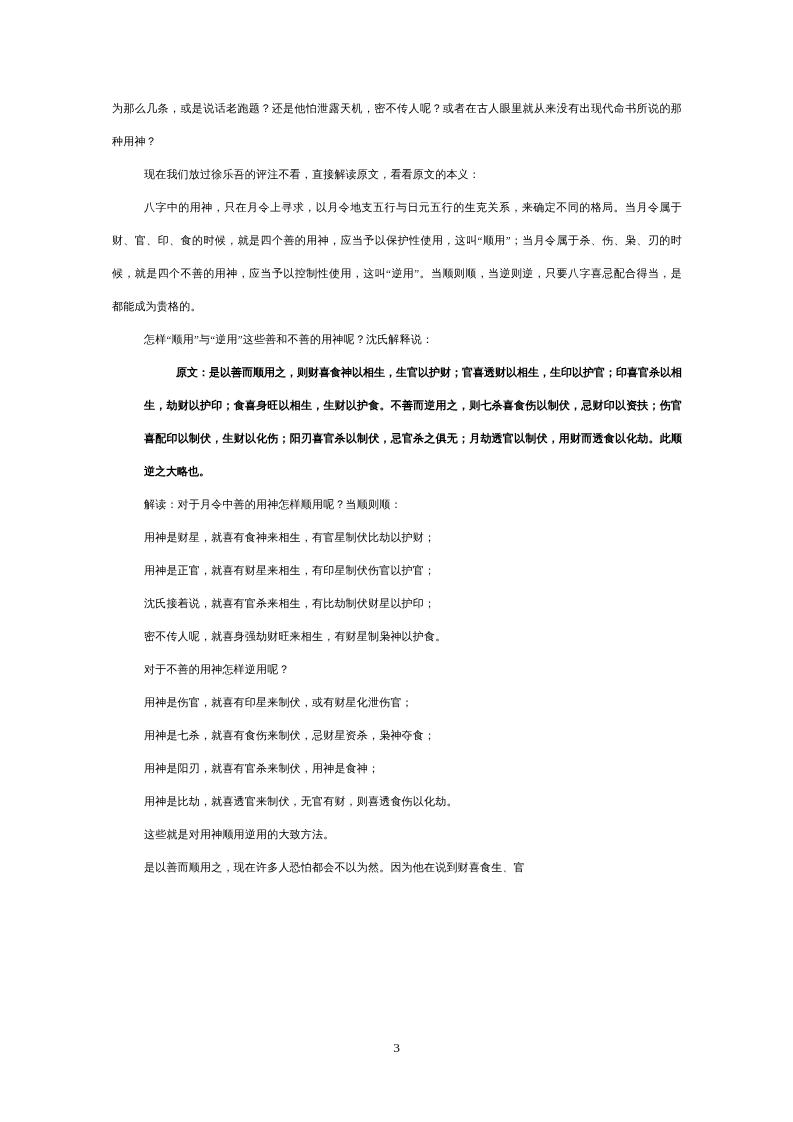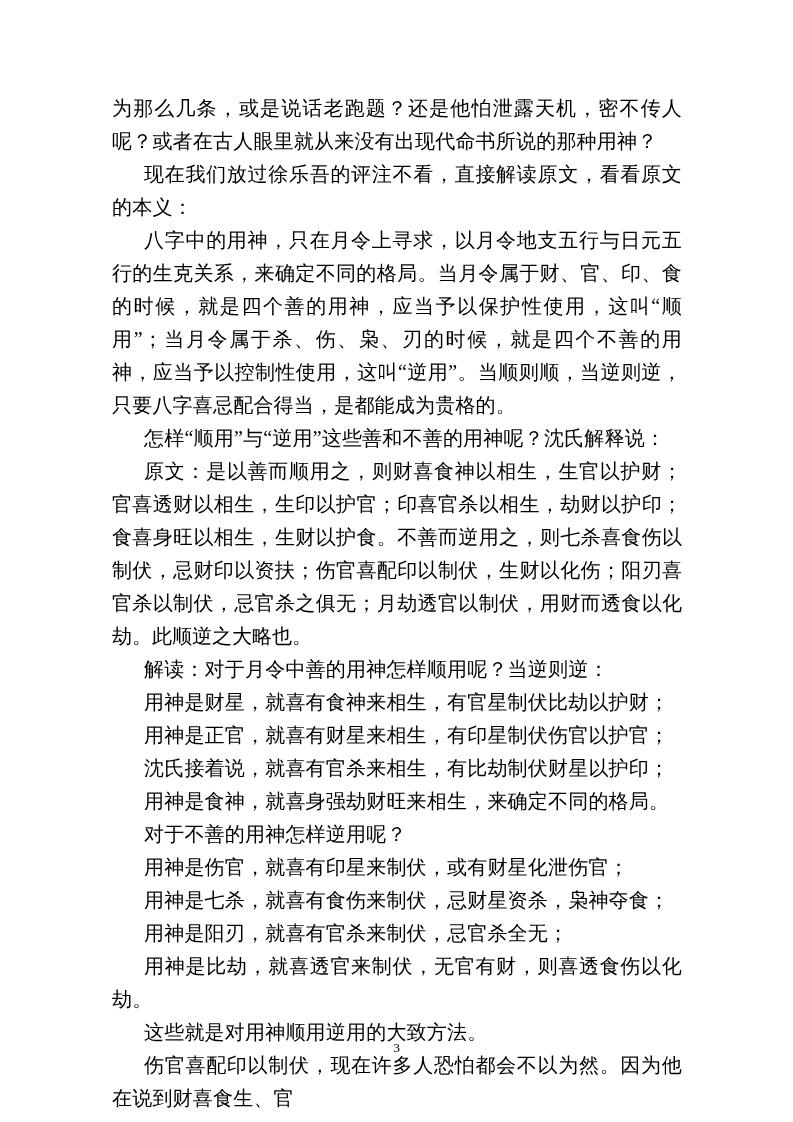--- a/index.html
+++ b/index.html
@@ -19,33 +19,34 @@
     color: #000000;
   }
   .content {
     position: absolute;
     left: 112px;
     top: 92px;
     width: 570px;
   }
   p {
     margin: 0 0 0 0;
-    font-size: 20px;
+    font-size: 11px;
     line-height: 33px;
     text-align: justify;
     text-justify: inter-ideograph;
     letter-spacing: 0.2px;
   }
   p.indent {
     text-indent: 32px;
   }
   p.bold {
-    font-weight: normal;
+    font-weight: bold;
     text-indent: 32px;
     letter-spacing: 0px;
+    margin-left: 32px;
   }
   .page-number {
     position: absolute;
     left: 0;
     right: 0;
     top: 1040px;
     text-align: center;
     font-size: 13.5px;
     font-family: "Liberation Serif", "DejaVu Serif", serif;
   }
@@ -53,27 +54,27 @@
 </head>
 <body>
 
 <div class="page">
   <div class="content">
     <p class="plain">为那么几条，或是说话老跑题？还是他怕泄露天机，密不传人呢？或者在古人眼里就从来没有出现代命书所说的那种用神？</p>
     <p class="indent">现在我们放过徐乐吾的评注不看，直接解读原文，看看原文的本义：</p>
     <p class="indent">八字中的用神，只在月令上寻求，以月令地支五行与日元五行的生克关系，来确定不同的格局。当月令属于财、官、印、食的时候，就是四个善的用神，应当予以保护性使用，这叫“顺用”；当月令属于杀、伤、枭、刃的时候，就是四个不善的用神，应当予以控制性使用，这叫“逆用”。当顺则顺，当逆则逆，只要八字喜忌配合得当，是都能成为贵格的。</p>
     <p class="indent">怎样“顺用”与“逆用”这些善和不善的用神呢？沈氏解释说：</p>
     <p class="bold">原文：是以善而顺用之，则财喜食神以相生，生官以护财；官喜透财以相生，生印以护官；印喜官杀以相生，劫财以护印；食喜身旺以相生，生财以护食。不善而逆用之，则七杀喜食伤以制伏，忌财印以资扶；伤官喜配印以制伏，生财以化伤；阳刃喜官杀以制伏，忌官杀之俱无；月劫透官以制伏，用财而透食以化劫。此顺逆之大略也。</p>
-    <p class="indent">解读：对于月令中善的用神怎样顺用呢？当逆则逆：</p>
+    <p class="indent">解读：对于月令中善的用神怎样顺用呢？当顺则顺：</p>
     <p class="indent">用神是财星，就喜有食神来相生，有官星制伏比劫以护财；</p>
     <p class="indent">用神是正官，就喜有财星来相生，有印星制伏伤官以护官；</p>
     <p class="indent">沈氏接着说，就喜有官杀来相生，有比劫制伏财星以护印；</p>
-    <p class="indent">用神是食神，就喜身强劫财旺来相生，来确定不同的格局。</p>
+    <p class="indent">密不传人呢，就喜身强劫财旺来相生，有财星制枭神以护食。</p>
     <p class="indent">对于不善的用神怎样逆用呢？</p>
     <p class="indent">用神是伤官，就喜有印星来制伏，或有财星化泄伤官；</p>
     <p class="indent">用神是七杀，就喜有食伤来制伏，忌财星资杀，枭神夺食；</p>
-    <p class="indent">用神是阳刃，就喜有官杀来制伏，忌官杀全无；</p>
+    <p class="indent">用神是阳刃，就喜有官杀来制伏，用神是食神；</p>
     <p class="indent">用神是比劫，就喜透官来制伏，无官有财，则喜透食伤以化劫。</p>
     <p class="indent">这些就是对用神顺用逆用的大致方法。</p>
-    <p class="indent">伤官喜配印以制伏，现在许多人恐怕都会不以为然。因为他在说到财喜食生、官</p>
+    <p class="indent">是以善而顺用之，现在许多人恐怕都会不以为然。因为他在说到财喜食生、官</p>
   </div>
   <div class="page-number">3</div>
 </div>
 
 </body></html>

